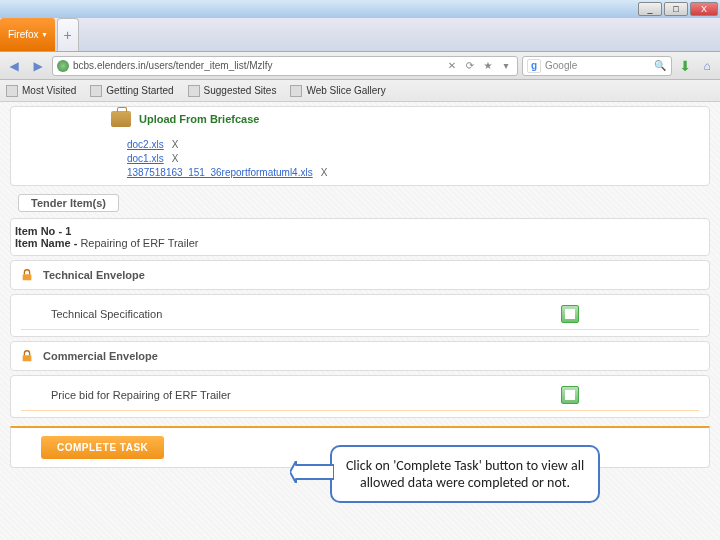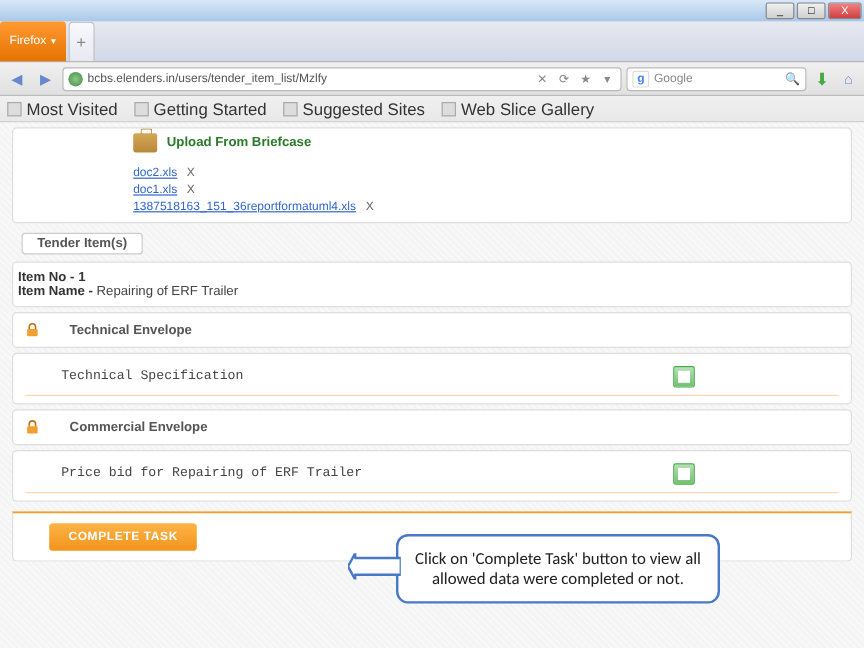--- a/index.html
+++ b/index.html
@@ -28,50 +28,50 @@
   .url-actions { display: flex; gap: 4px; margin-left: auto; }
   .url-actions span { width: 14px; height: 14px; display: flex; align-items: center; justify-content: center; color: #888; }
   .star { color: #ffaa00; }
   .search-bar { width: 150px; height: 20px; background: #fff; border: 1px solid #bbb; border-radius: 3px; display: flex; align-items: center; padding: 0 4px; gap: 4px; font-size: 10px; color: #888; }
   .g-icon { width: 14px; height: 14px; background: #fff; border: 1px solid #ddd; border-radius: 2px; display: flex; align-items: center; justify-content: center; font-weight: bold; font-size: 10px; color: #4285f4; }
   .toolbar-icon { width: 18px; height: 18px; border-radius: 3px; display: flex; align-items: center; justify-content: center; }
   .dl-icon { color: #44aa44; font-size: 14px; }
   .home-icon { color: #6688cc; font-size: 12px; }
   
   
-  .bookmarks { height: 22px; background: linear-gradient(#f0f0f0,#e8e8e8); display: flex; align-items: center; padding: 0 6px; gap: 14px; border-bottom: 1px solid #ccc; font-size: 14px; color: #333; }
+  .bookmarks { height: 22px; background: linear-gradient(#f0f0f0,#e8e8e8); display: flex; align-items: center; padding: 0 6px; gap: 14px; border-bottom: 1px solid #ccc; font-size: 10px; color: #333; }
   .bm-item { display: flex; align-items: center; gap: 4px; }
   .bm-icon { width: 12px; height: 12px; background: #ddd; border: 1px solid #aaa; }
   
   
   .page { background: repeating-linear-gradient(45deg, #f8f8f8, #f8f8f8 2px, #f4f4f4 2px, #f4f4f4 4px); height: 450px; padding: 0 10px; overflow: hidden; position: relative; }
   .card { background: #fff; border: 1px solid #ddd; border-radius: 4px; margin: 4px 0; padding: 4px 10px; }
   
   .upload-section { display: flex; align-items: flex-start; }
   .upload-hint { font-size: 10px; color: #888; width: 220px; padding: 4px; }
   .upload-right { margin-left: 90px; }
   .upload-link { display: flex; align-items: center; gap: 8px; color: #2a7a2a; font-weight: bold; font-size: 11px; }
   .briefcase { width: 20px; height: 16px; background: linear-gradient(#d4a858,#b88838); border-radius: 2px; position: relative; }
   .briefcase::before { content:""; position:absolute; top:-4px; left:6px; width:8px; height:4px; border:1px solid #b88838; border-bottom:none; border-radius: 2px 2px 0 0; }
   
   .file-list { margin-top: 12px; font-size: 10px; }
-  .file-row { display: flex; align-items: center; gap: 8px; margin: 3px 0; }
+  .file-row { display: flex; align-items: center; gap: 8px; margin: 3px 16px; }
   .file-link { color: #3366cc; text-decoration: underline; }
   .file-x { color: #666; font-size: 10px; }
   
   .section-header { background: #fff; border: 1px solid #ccc; border-radius: 3px; padding: 2px 12px; display: inline-block; font-size: 11px; font-weight: bold; color: #555; margin: 4px 0 2px 8px; }
   
   .item-info { font-size: 11px; color: #444; padding: 6px 4px; }
   .item-info b { color: #333; }
   
-  .envelope { display: flex; align-items: center; gap: 23px; padding: 2px 0; font-weight: bold; color: #555; }
+  .envelope { display: flex; align-items: center; gap: 8px; padding: 2px 0; font-weight: bold; color: #555; }
   .lock-icon { width: 16px; height: 16px; display: flex; align-items: center; justify-content: center; }
   .lock-icon svg { width: 14px; height: 14px; }
   
-  .sub-card { background: #fff; border: 1px solid #ddd; border-radius: 4px; margin: 1px 0; padding: 6px 10px; font-family: Liberation Mono, monospace; }
+  .sub-card { background: #fff; border: 1px solid #ddd; border-radius: 4px; margin: 1px 0; padding: 6px 10px; }
   .sub-row { display: flex; align-items: center; border-bottom: 1px solid #ffd8b0; padding: 4px 0 6px 30px; }
   .sub-label { flex: 1; font-size: 11px; color: #444; }
   .excel-icon { width: 18px; height: 18px; background: linear-gradient(#b8e0b8,#70c070); border: 1px solid #4a4; border-radius: 2px; position: relative; margin-right: 120px; }
   .excel-icon::after { content: ""; position: absolute; inset: 3px; background: #fff; }
   
   .bottom-bar { background: #fff; border: 1px solid #ddd; border-top: 2px solid #f0a030; border-radius: 0 0 4px 4px; margin: 8px 0 4px 0; padding: 8px 12px; }
   .complete-btn { background: linear-gradient(#ffb347,#f0941c); color: #fff; font-size: 10px; font-weight: bold; letter-spacing: 0.5px; padding: 6px 16px; border: none; border-radius: 3px; text-transform: uppercase; margin-left: 18px; }
   
   
   .callout { position: absolute; left: 330px; top: 445px; width: 270px; background: #fff; border: 2px solid #4878c8; border-radius: 10px; padding: 10px 12px; font-family: Calibri, Arial, sans-serif; font-size: 14px; text-align: center; color: #222; z-index: 10; }

